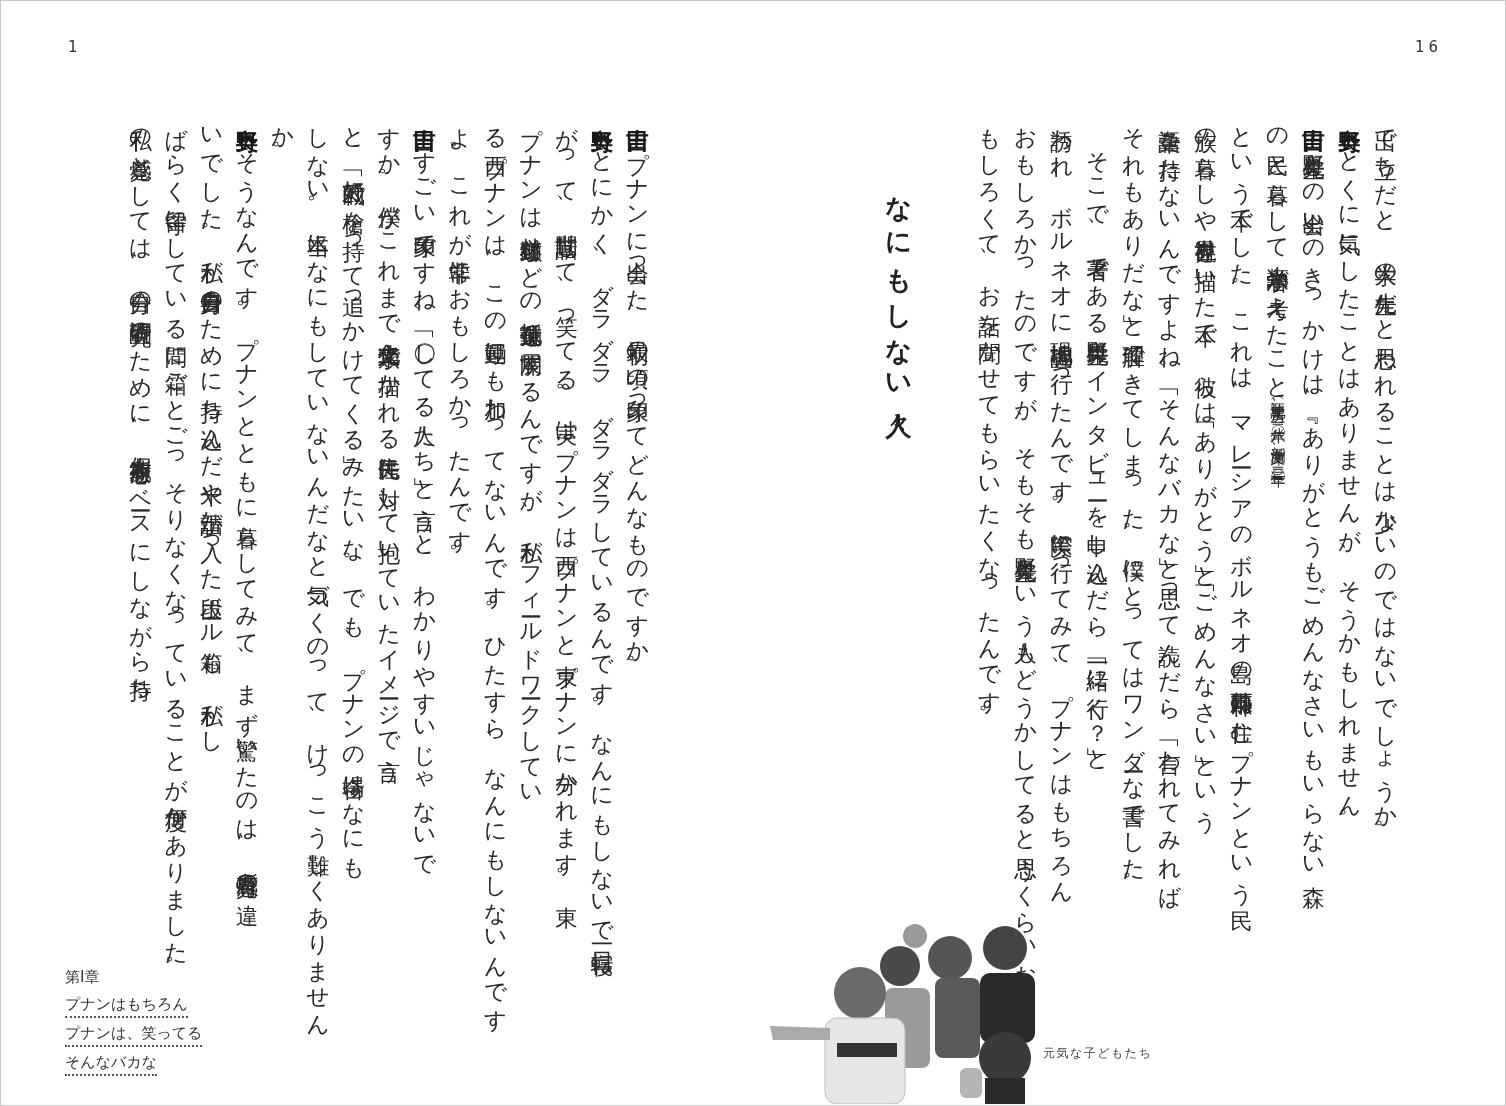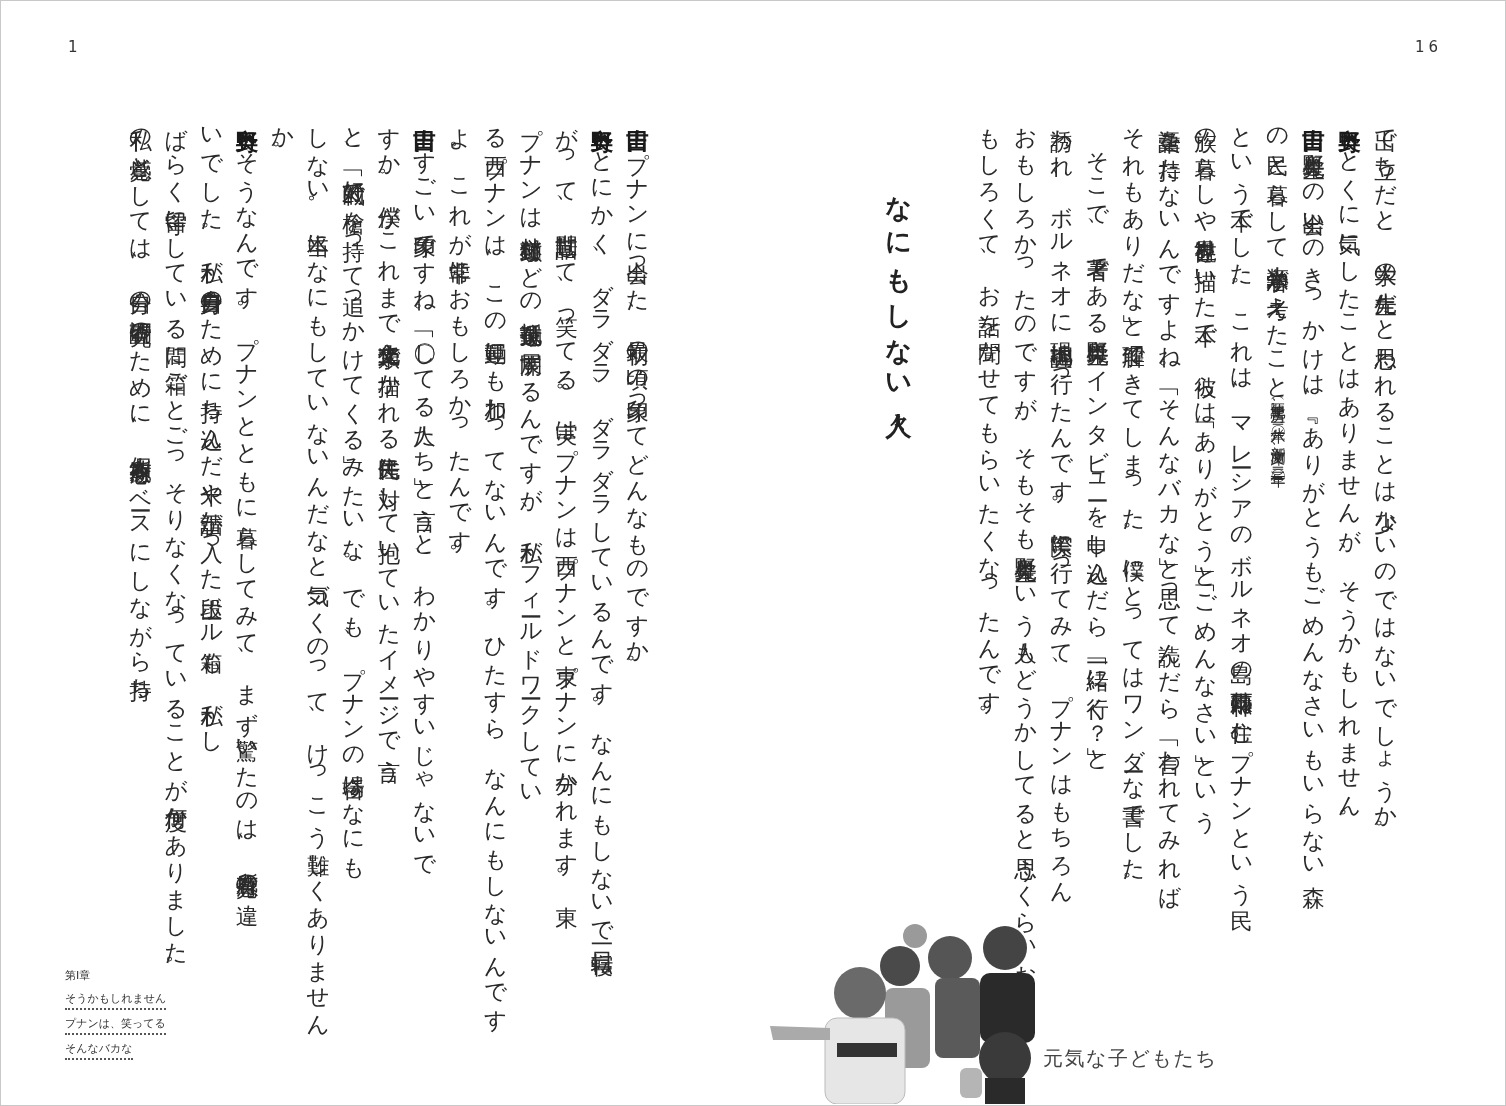--- a/index.html
+++ b/index.html
@@ -12,25 +12,25 @@
   .col {
     position: absolute; top: 112px; writing-mode: vertical-rl; text-orientation: upright;
     font-size: 22.5px; line-height: 28px; letter-spacing: 1.2px; white-space: nowrap; width: 28px;
   }
   .col .spk { font-family: "DejaVu Sans", sans-serif; font-weight: bold; color: #1a1a1a; margin-bottom: 22px; display: inline-block; }
   .col .small { font-size: 15px; }
   .title {
     position: absolute; left: 882px; top: 178px; writing-mode: vertical-rl; text-orientation: upright;
     font-family: "DejaVu Sans", sans-serif; font-weight: bold; font-size: 26px; letter-spacing: 6px; color: #222;
   }
-  .chapter { position: absolute; left: 65px; top: 968px; font-family: "DejaVu Sans", sans-serif; font-size: 11px; color: #333; }
+  .chapter { position: absolute; left: 65px; top: 968px; font-family: "DejaVu Sans", sans-serif; font-size: 15px; color: #333; }
   .chapter .lbl { margin-bottom: 8px; display: block; }
   .chapter .ln { display: inline-block; border-bottom: 2px dotted #555; padding-bottom: 2px; margin-bottom: 6px; }
   .photo { position: absolute; left: 765px; top: 918px; width: 280px; height: 186px; }
-  .caption { position: absolute; left: 1043px; top: 1045px; font-family: "DejaVu Sans", sans-serif; font-size: 20px; letter-spacing: 1.5px; color: #444; }
+  .caption { position: absolute; left: 1043px; top: 1045px; font-family: "DejaVu Sans", sans-serif; font-size: 12px; letter-spacing: 1.5px; color: #444; }
 </style>
 </head>
 <body>
 
 <div class="frame"></div>
 
 <div class="page-num" style="left:68px;">1</div>
 <div class="page-num" style="left:1415px;text-align:right;">16</div>
 
 <div id="right-cols">
@@ -63,21 +63,21 @@
     <div class="col" style="left: 304.5px;"><span>しない。本当になにもしていないんだなと気づくのって、けっこう難しくありません</span></div>
     <div class="col" style="left: 269px;"><span>か。</span></div>
     <div class="col" style="left: 233.5px;"><span class="spk">奥野</span><span>そうなんです。プナンとともに暮らしてみて、まず驚いたのは、所有感覚の違</span></div>
     <div class="col" style="left: 198px;"><span>いでした。私が自分自身のために持ち込んだ米や缶詰が入った段ボール箱も、私がし</span></div>
     <div class="col" style="left: 162.5px;"><span>ばらく留守にしている間に箱ごとごっそりなくなっていることが何度かありました。</span></div>
     <div class="col" style="left: 127px;"><span>私の感覚としては、自分の調査研究のために、個人所有観念をベースにしながら持ち</span></div>
   </div>
 
 <div class="chapter">
   <span class="lbl">第Ⅰ章</span>
-  <span class="ln">そうかもしれません</span><br>
+  <span class="ln">プナンはもちろん</span><br>
   <span class="ln">プナンは、笑ってる</span><br>
   <span class="ln">そんなバカな</span>
 </div>
 
 <svg class="photo" viewBox="0 0 280 186">
   <g fill="#8a8a8a">
     <circle cx="150" cy="18" r="12" fill="#9a9a9a"></circle>
     <circle cx="135" cy="48" r="20" fill="#4a4a4a"></circle>
     <circle cx="185" cy="40" r="22" fill="#555"></circle>
     <circle cx="240" cy="30" r="22" fill="#444"></circle>

